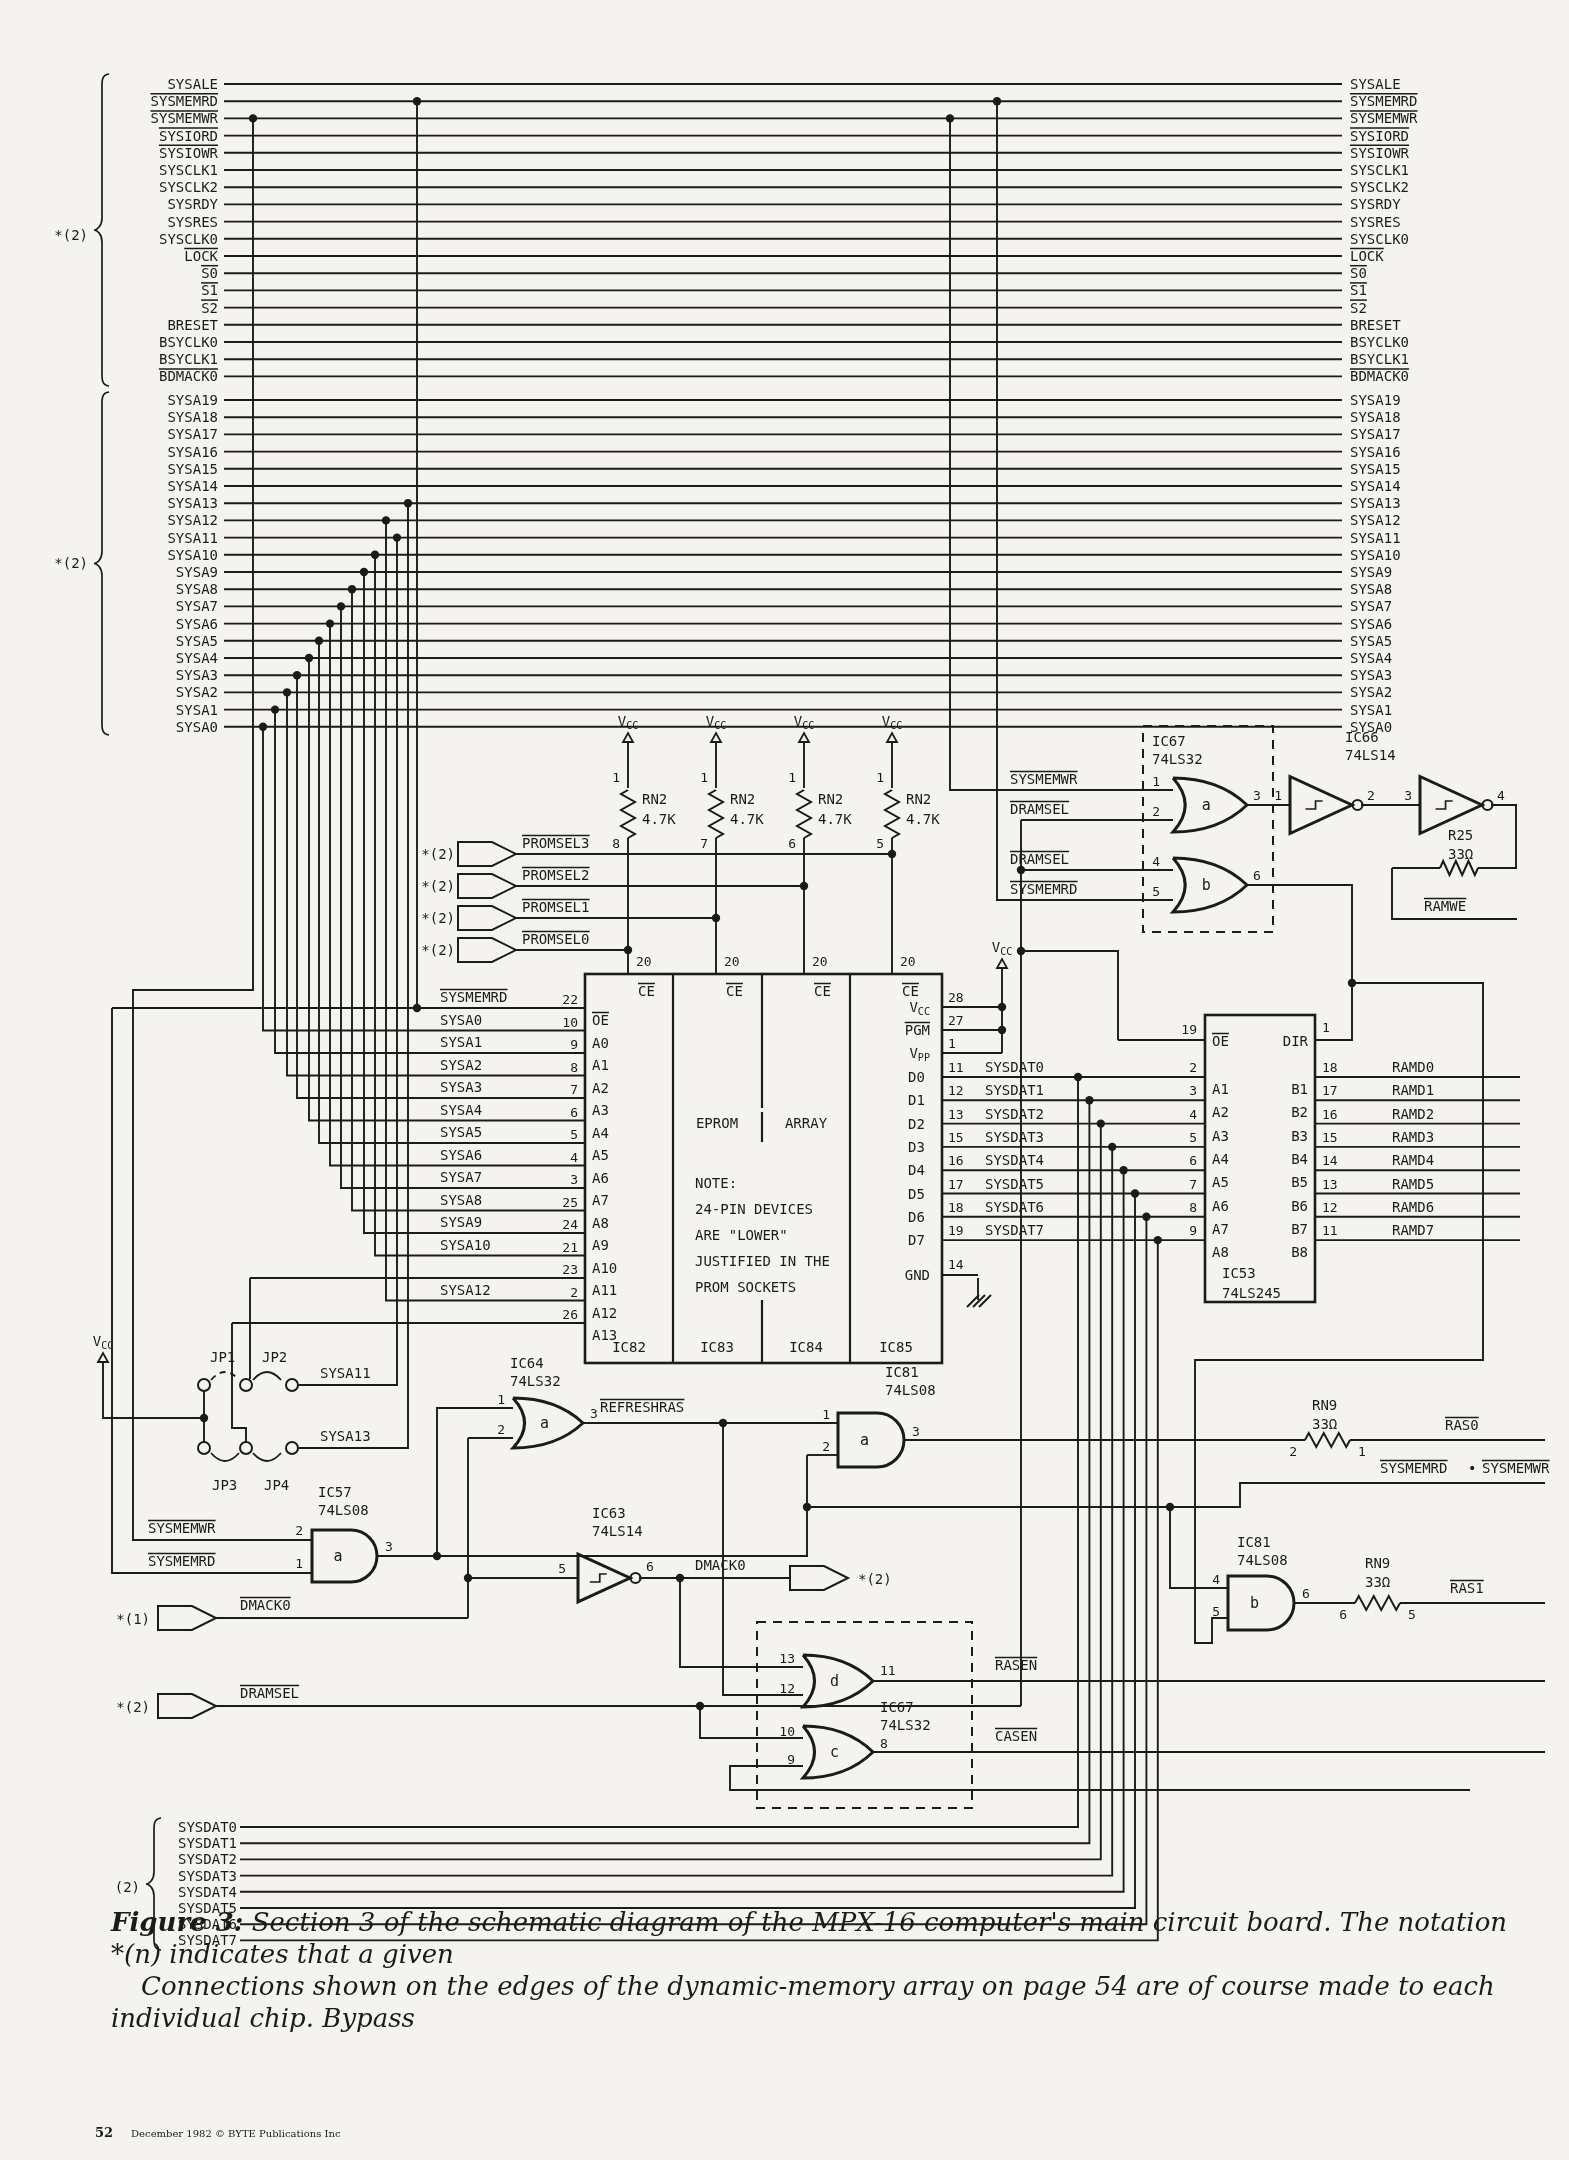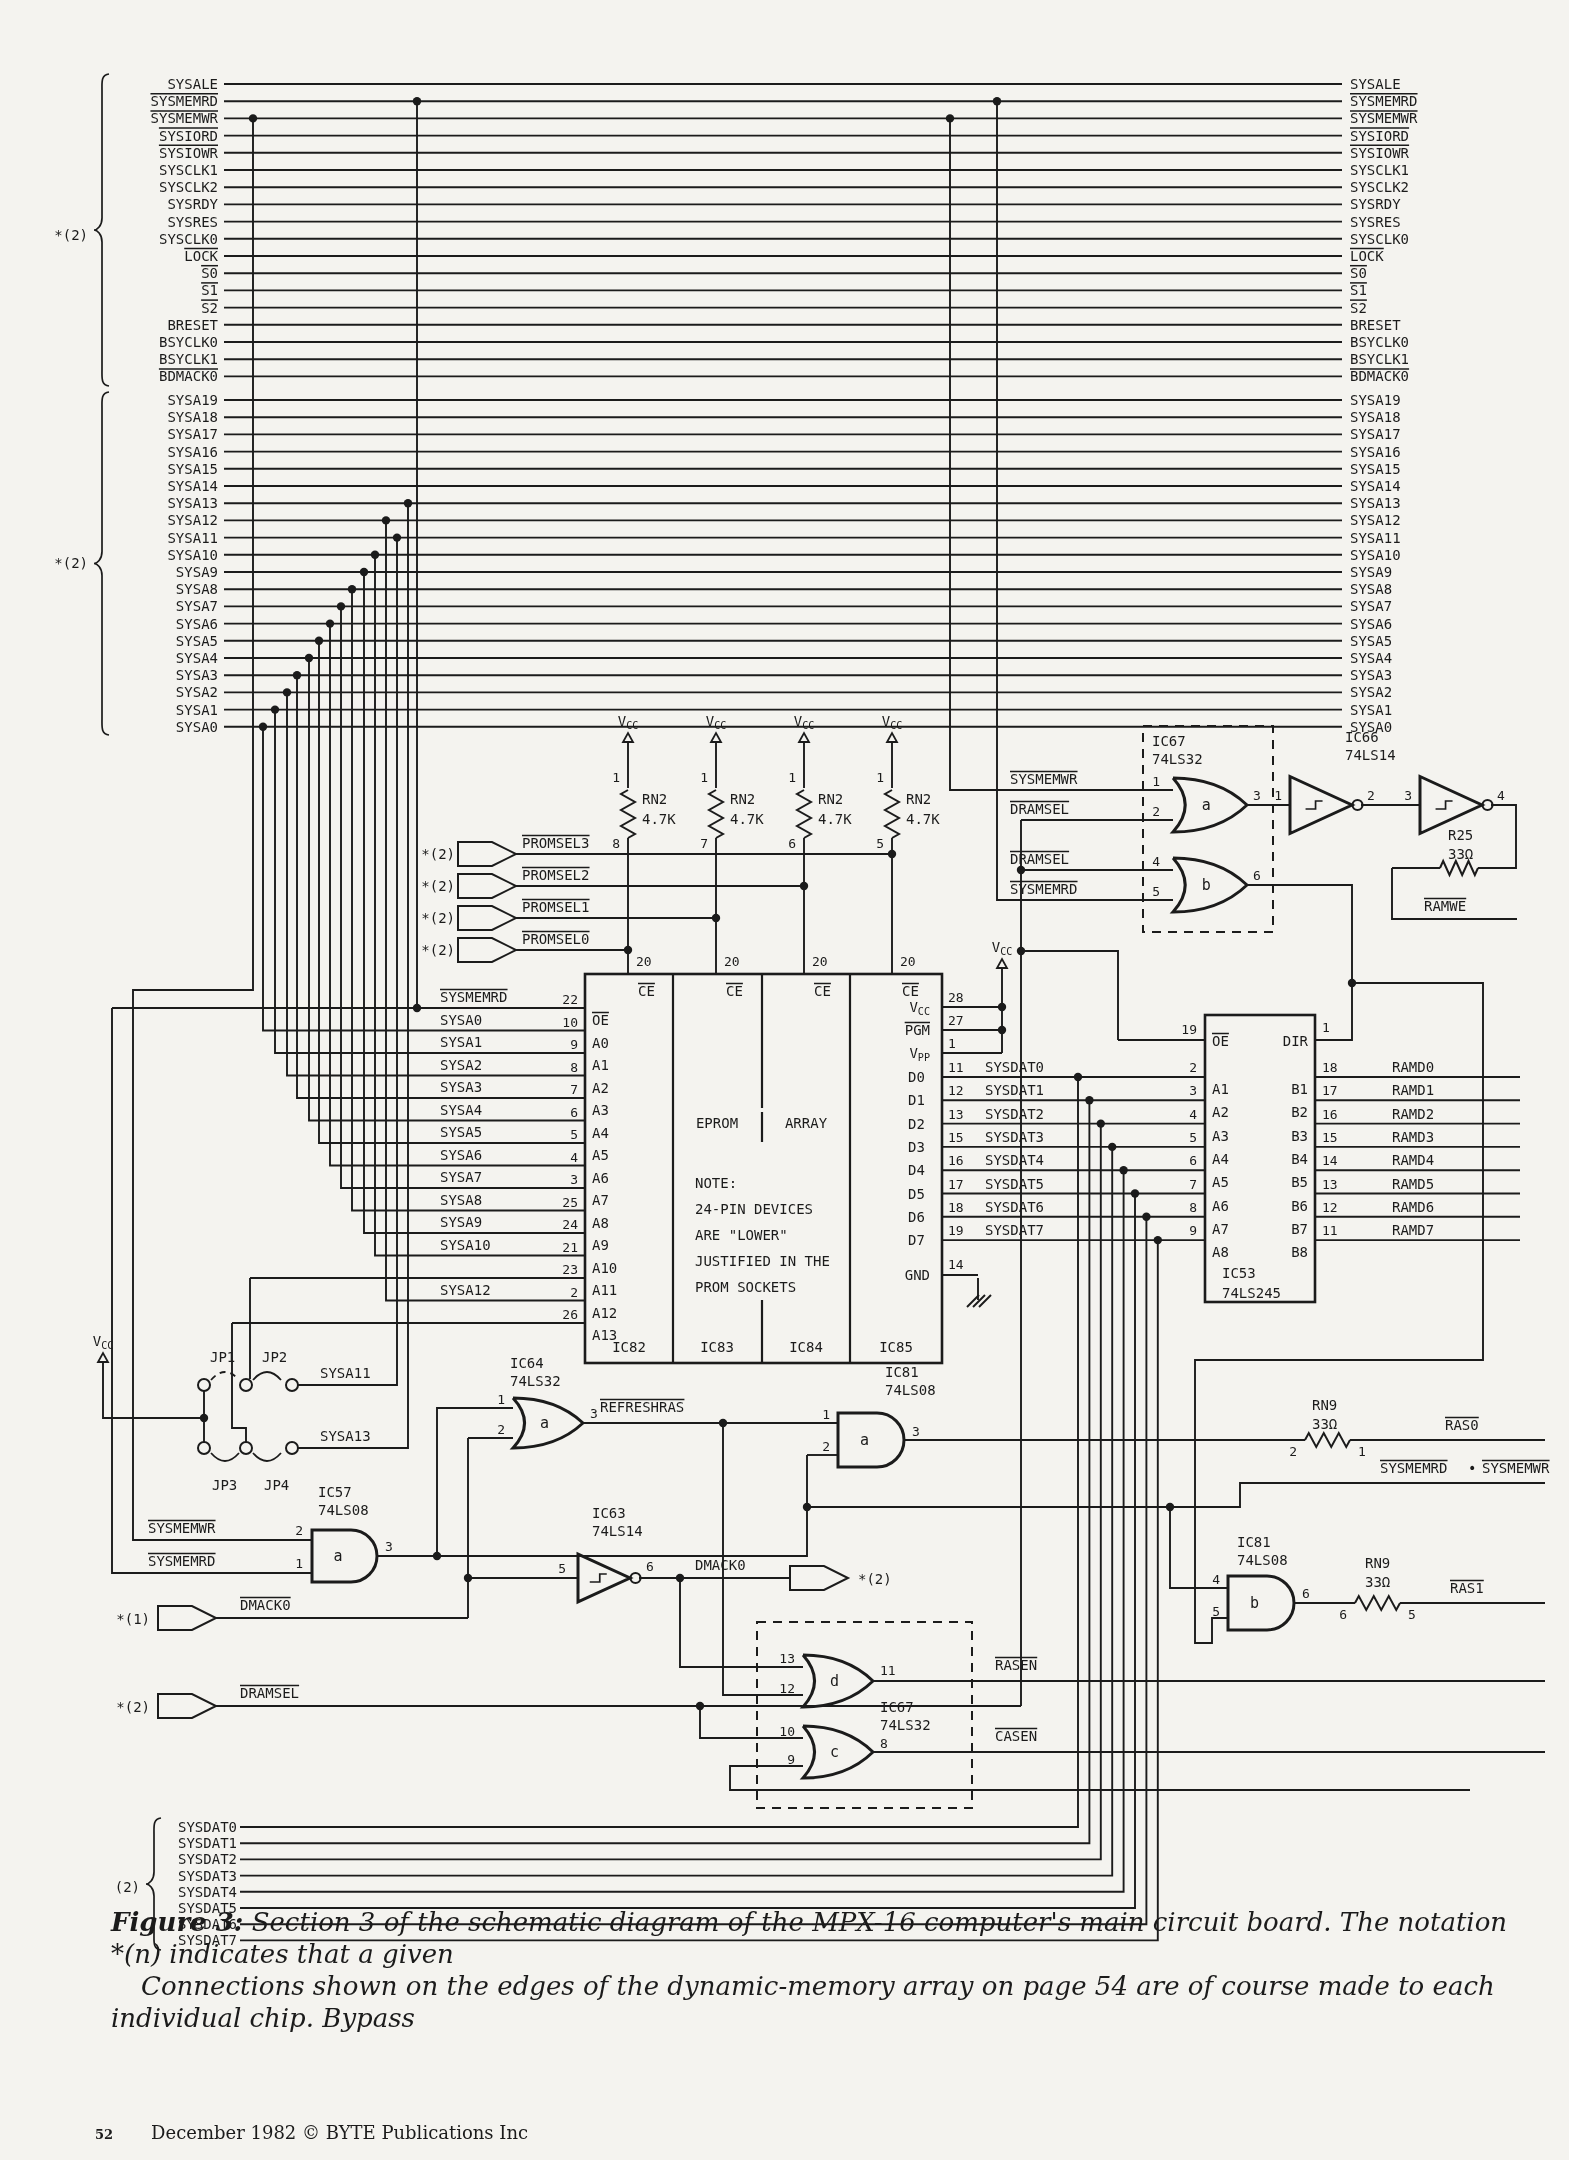--- a/index.html
+++ b/index.html
@@ -5,21 +5,21 @@
   html,body{margin:0;padding:0;}
   body{width:1569px;height:2160px;position:relative;background:#f4f3ef;font-family:"DejaVu Sans Mono",monospace;}
   svg{position:absolute;left:0;top:0;}
   svg text{font-family:"DejaVu Sans Mono",monospace;fill:#1b1b1b;}
   .caption{position:absolute;left:95px;top:1906px;width:1410px;color:#1b1b1b;
     font-family:"DejaVu Serif",serif;font-style:italic;font-size:26px;line-height:32px;margin-left:16px;}
   .caption .figlabel{font-weight:bold;}
   .caption .indent{text-indent:30px;}
   .footer{position:absolute;left:95px;top:2122px;color:#1b1b1b;font-family:"DejaVu Serif",serif;}
   .footer .pg{font-weight:bold;font-size:13px;margin-right:18px;}
-  .footer .ft{font-size:18px;margin-left:20px;}
+  .footer .ft{font-size:10px;}
 </style>
 </head>
 <body>
 
 <svg id="schematic" width="1569" height="2160" viewBox="0 0 1569 2160">
     <text x="218" y="89" font-size="14" text-anchor="end">SYSALE</text>
     <polyline points="224,84 1342,84" fill="none" stroke="#1b1b1b" stroke-width="1.9"></polyline>
     <text x="1350" y="89" font-size="14" text-anchor="start">SYSALE</text>
     <text x="218" y="106.2" font-size="14" text-anchor="end">SYSMEMRD</text>
     <line x1="150.464" y1="93.7" x2="218" y2="93.7" stroke="#1b1b1b" stroke-width="1.5"></line>

